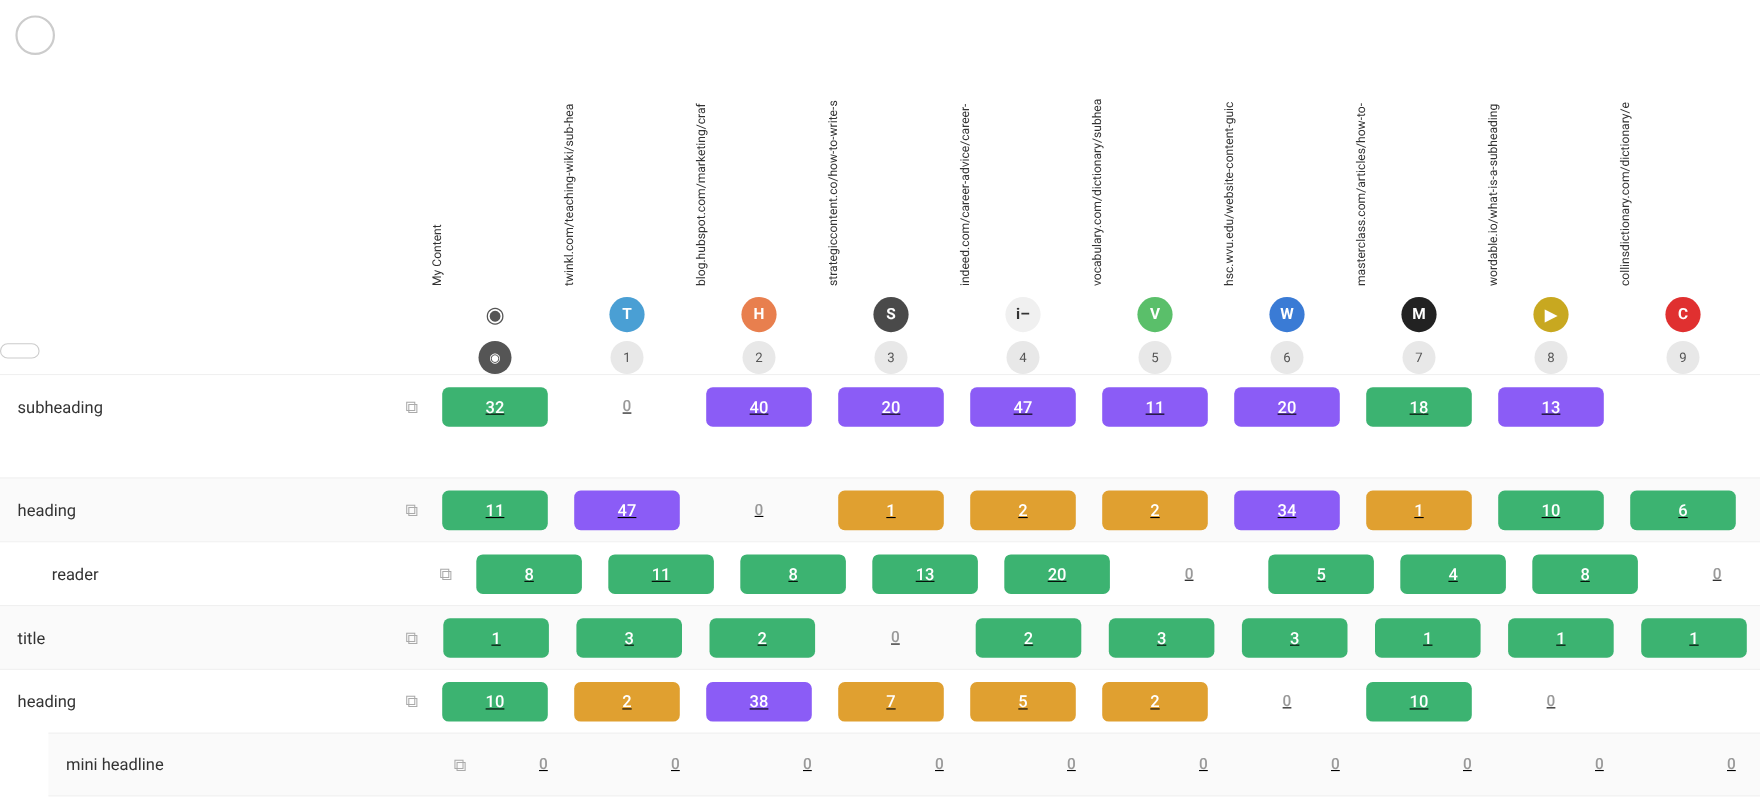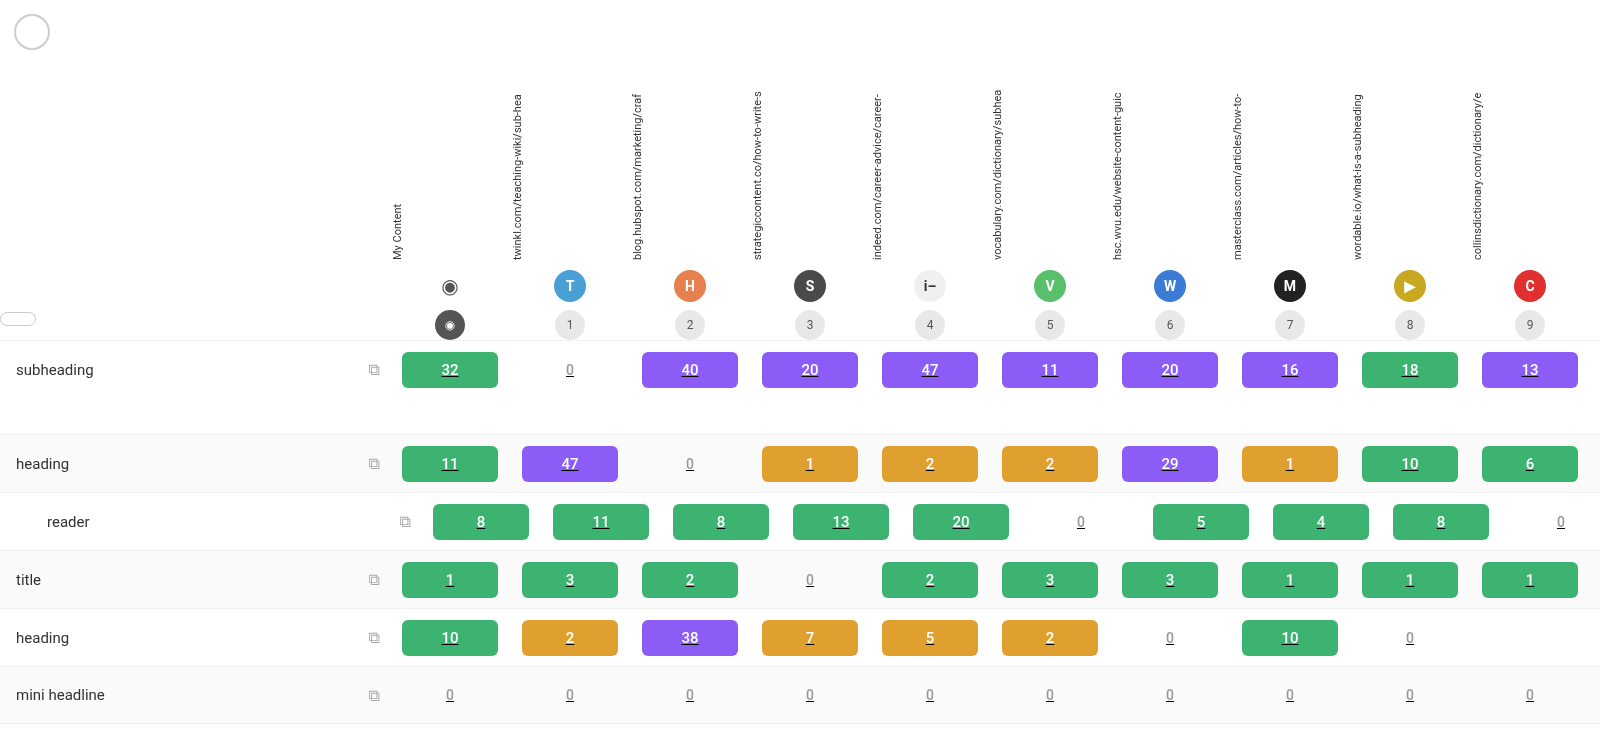--- a/index.html
+++ b/index.html
@@ -329,23 +329,20 @@
         <div class="data-cell">
           <div class="cell-badge red">47</div>
         </div>
         <div class="data-cell">
           <div class="cell-badge red">11</div>
         </div>
         <div class="data-cell">
           <div class="cell-badge red">20</div>
         </div>
         <div class="data-cell">
-          <div class="cell-badge red">16</div>
-        </div>
-        <div class="data-cell">
           <div class="cell-badge green">18</div>
         </div>
         <div class="data-cell">
           <div class="cell-badge red">13</div>
         </div>
       </div>
       <div class="data-row" style="background: rgb(250, 250, 250); margin-top: 36px;">
         <div class="row-label-cell">
           <span class="row-label-text">heading</span>
           <span class="copy-icon">⧉</span>
@@ -362,21 +359,21 @@
         <div class="data-cell">
           <div class="cell-badge orange">1</div>
         </div>
         <div class="data-cell">
           <div class="cell-badge orange">2</div>
         </div>
         <div class="data-cell">
           <div class="cell-badge orange">2</div>
         </div>
         <div class="data-cell">
-          <div class="cell-badge red">29</div>
+          <div class="cell-badge red">34</div>
         </div>
         <div class="data-cell">
           <div class="cell-badge orange">1</div>
         </div>
         <div class="data-cell">
           <div class="cell-badge green">10</div>
         </div>
         <div class="data-cell">
           <div class="cell-badge green">6</div>
         </div>
@@ -410,21 +407,21 @@
         <div class="data-cell">
           <div class="cell-badge green">4</div>
         </div>
         <div class="data-cell">
           <div class="cell-badge green">8</div>
         </div>
         <div class="data-cell">
           <div class="cell-badge empty">0</div>
         </div>
       </div>
-      <div class="data-row" style="background: rgb(250, 250, 250);">
+      <div class="data-row" style="background: rgb(250, 250, 250); justify-content: space-between;">
         <div class="row-label-cell">
           <span class="row-label-text">title</span>
           <span class="copy-icon">⧉</span>
         </div>
         <div class="data-cell">
           <div class="cell-badge green">1</div>
         </div>
         <div class="data-cell">
           <div class="cell-badge green">3</div>
         </div>
@@ -479,21 +476,21 @@
         <div class="data-cell">
           <div class="cell-badge empty">0</div>
         </div>
         <div class="data-cell">
           <div class="cell-badge green">10</div>
         </div>
         <div class="data-cell">
           <div class="cell-badge empty">0</div>
         </div>
       </div>
-      <div class="data-row" style="background: rgb(250, 250, 250);">
+      <div class="data-row" style="background: rgb(250, 250, 250); margin-left: 44px;">
         <div class="row-label-cell">
           <span class="row-label-text">mini headline</span>
           <span class="copy-icon">⧉</span>
         </div>
         <div class="data-cell">
           <div class="cell-badge empty">0</div>
         </div>
         <div class="data-cell">
           <div class="cell-badge empty">0</div>
         </div>

